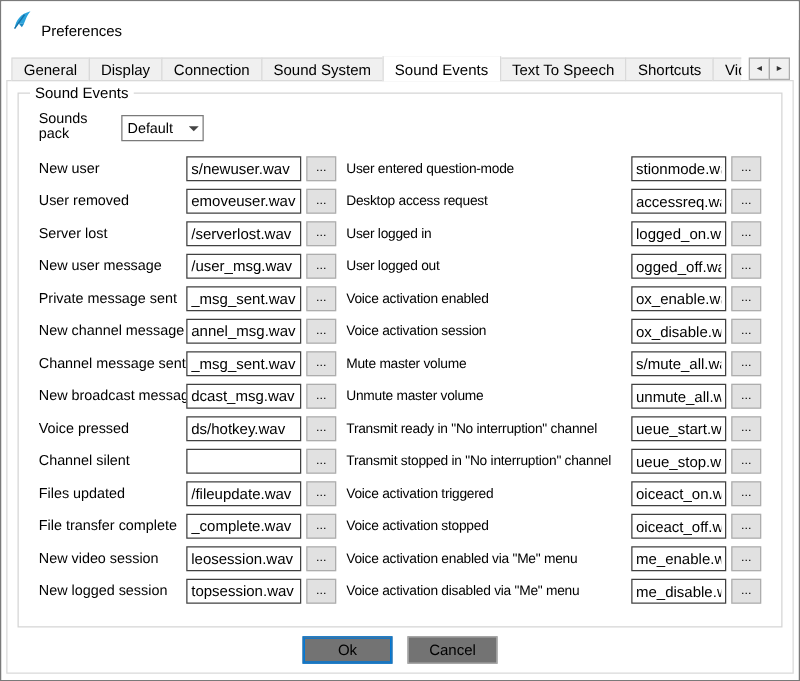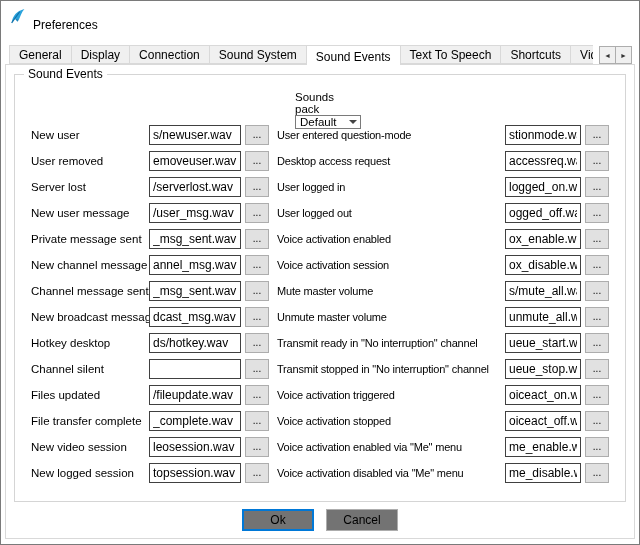--- a/index.html
+++ b/index.html
@@ -12,41 +12,41 @@
   }
 
   
   .titlebar { position:absolute; left:0; top:0; right:0; height:31px; background:#ffffff;
               display:flex; align-items:center; padding-left:8px; }
   .app-icon { width:17px; height:17px; margin-right:7px; flex:0 0 auto; }
   .title-text { font-size:12px;margin-top:16px; }
 
   
   .tab-bar { position:absolute; left:8px; top:44px; right:46px; height:20px;
-             display:flex; align-items:flex-start; overflow:hidden; z-index:2; }
+             display:flex; align-items:center; overflow:hidden; z-index:2; }
   .tab { height:19px; padding:2px 9px 0; background:#f0f0f0;
          border:1px solid #d9d9d9; font-size:12px; white-space:nowrap;
          margin-right:-1px; cursor:default; }
   .tab.active { height:22px; padding-top:4px; background:#ffffff; border-bottom:none;
                 position:relative; z-index:3; }
   .tab-scroll { position:absolute; right:7px; top:45px; display:flex; z-index:4; }
   .tab-scroll button { width:17px; height:18px; font-size:7px; line-height:1; padding:0;
                        background:#f0f0f0; border:1px solid #adadad; color:#333; margin-left:-1px; }
 
   
   .pane { position:absolute; left:4px; right:4px; top:63px; bottom:5px;
           background:#ffffff; border:1px solid #d9d9d9; z-index:1; }
 
   
   .group { position:absolute; left:8px; right:8px; top:9px; bottom:36px;
            border:1px solid #d5d5d5; padding:16px 0 0 16px; }
   .group-legend { position:absolute; top:-8px; left:9px; background:#ffffff;
                   padding:0 4px; font-size:12px; }
 
-  .sounds-pack-row { display:flex; align-items:center; height:22px;flex-direction:column; }
+  .sounds-pack-row { display:flex; align-items:flex-end; height:22px; }
   .sp-label { width:66px; font-size:11.5px; }
   .combo { display:flex; align-items:center; width:66px; height:21px;
            border:1px solid #7a7a7a; background:#fff; cursor:default; }
   .combo-value { flex:1; padding-left:4px; font-size:11.5px; }
   .combo-arrow { width:15px; display:flex; justify-content:center; }
   .combo-arrow::after { content:""; border:4px solid transparent; border-top-color:#444;
                         margin-top:4px; }
 
   .rows-wrap { display:flex; margin-top:9px; }
   .col-left { width:246px; flex:0 0 auto; }
@@ -149,21 +149,21 @@
               <span class="rlabel">Channel message sent</span>
               <input class="rinput" value="_msg_sent.wav" style="">
               <button class="browse">...</button>
             </div>
             <div class="srow">
               <span class="rlabel">New broadcast message</span>
               <input class="rinput" value="dcast_msg.wav" style="">
               <button class="browse">...</button>
             </div>
             <div class="srow">
-              <span class="rlabel">Hotkey desktop</span>
+              <span class="rlabel">Voice pressed</span>
               <input class="rinput" value="ds/hotkey.wav" style="">
               <button class="browse">...</button>
             </div>
             <div class="srow">
               <span class="rlabel">Channel silent</span>
               <input class="rinput" style="">
               <button class="browse">...</button>
             </div>
             <div class="srow">
               <span class="rlabel">Files updated</span>

